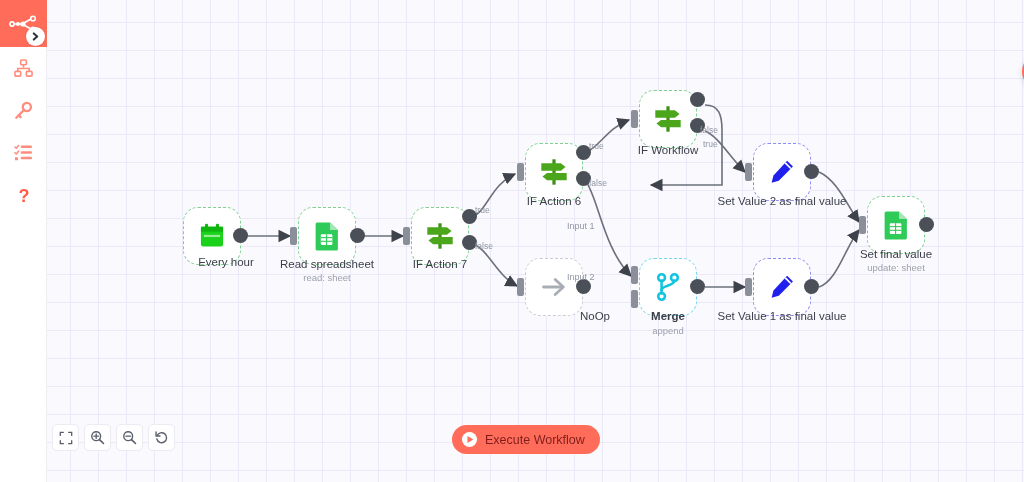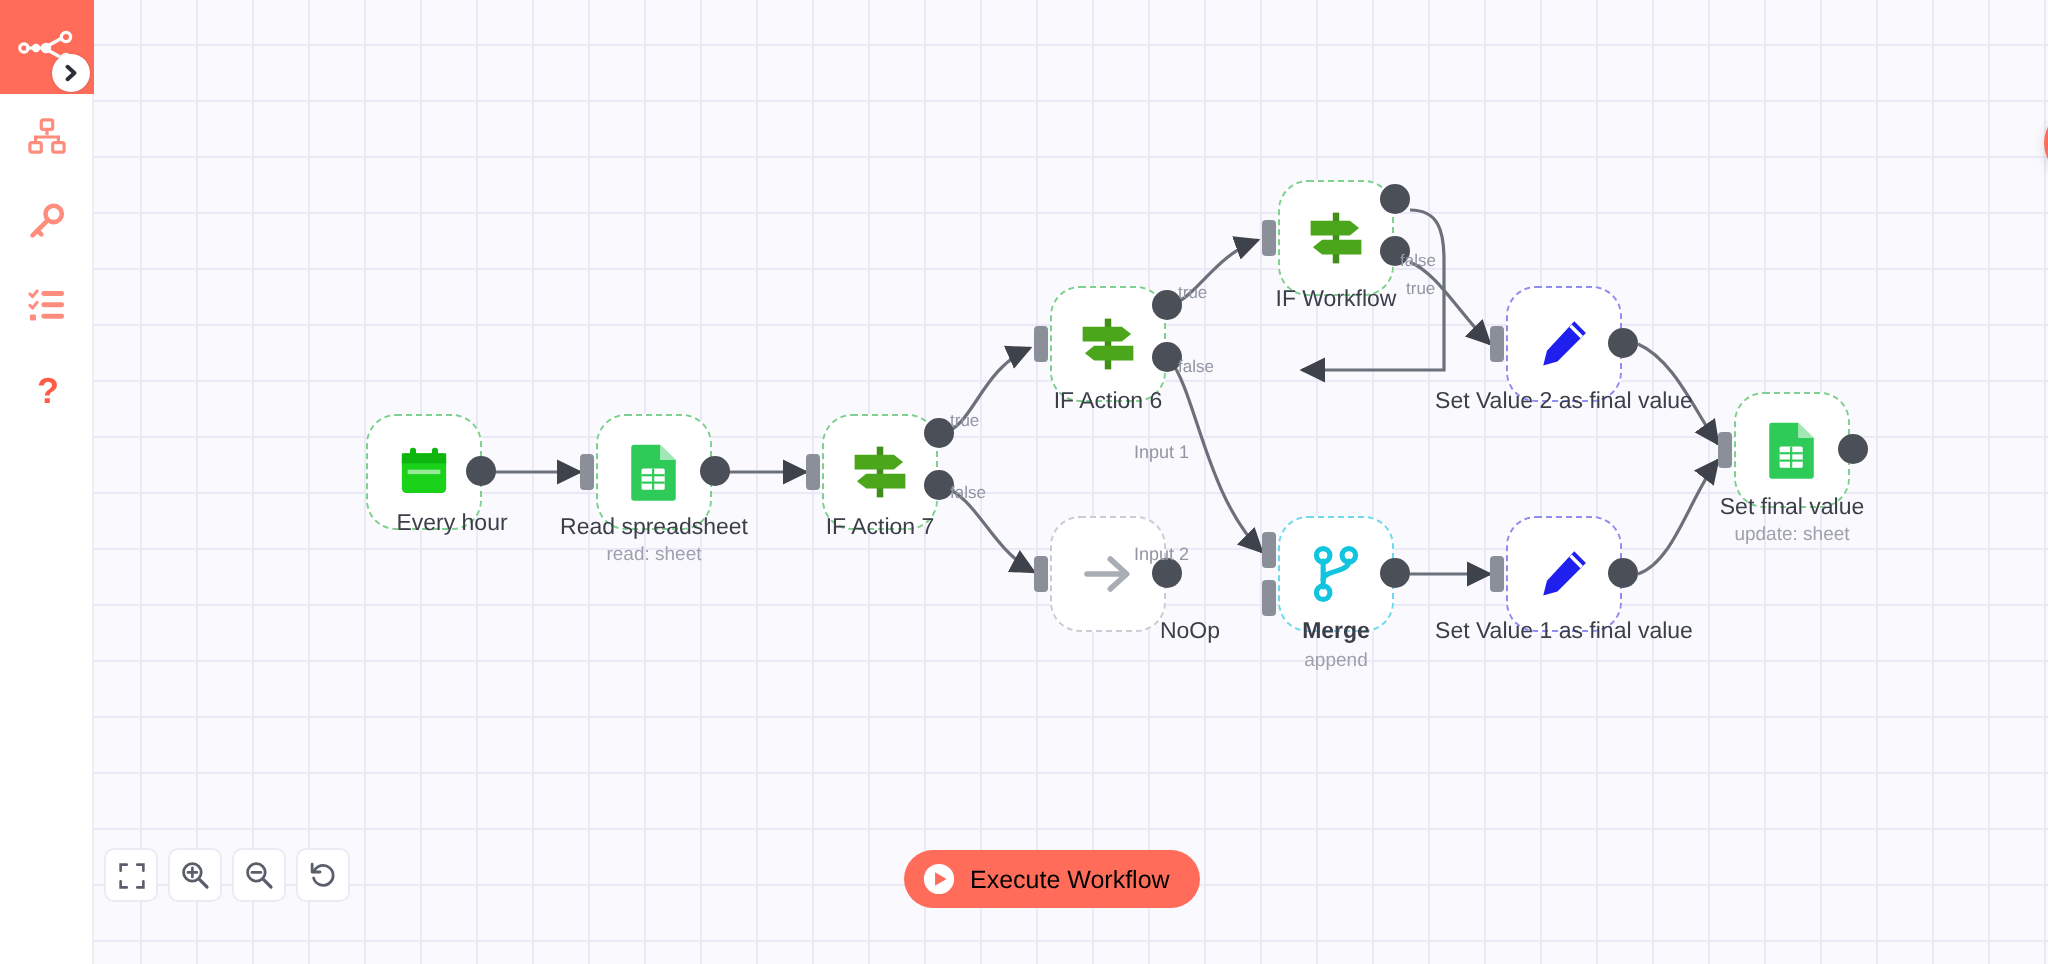--- a/index.html
+++ b/index.html
@@ -134,21 +134,21 @@
     border: 1px solid #eceaf3;
     display: flex; align-items: center; justify-content: center;
     cursor: pointer;
   }
 
   #execute-btn {
     position: absolute; left: 452px; top: 425px;
     height: 29px; padding: 0 15px 0 9px;
     border-radius: 15px;
     background: #ff6d5a;
-    color: #000000;
+    color: #7f1d1d;
     display: flex; align-items: center; gap: 7px;
     font-size: 12.5px;
     cursor: pointer; border: none;
     z-index: 30;
   }
 
   #add-fab {
     position: absolute; left: 975px; top: 54px;
     width: 35px; height: 35px; border-radius: 50%;
     background: #ff6d5a;

